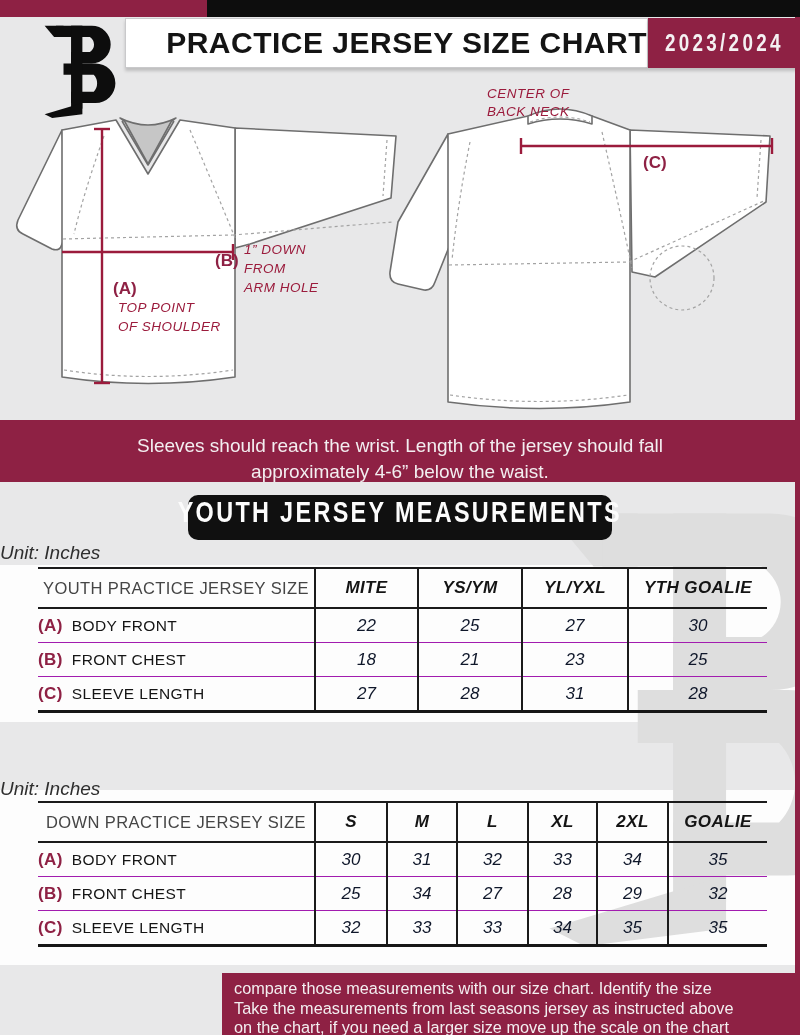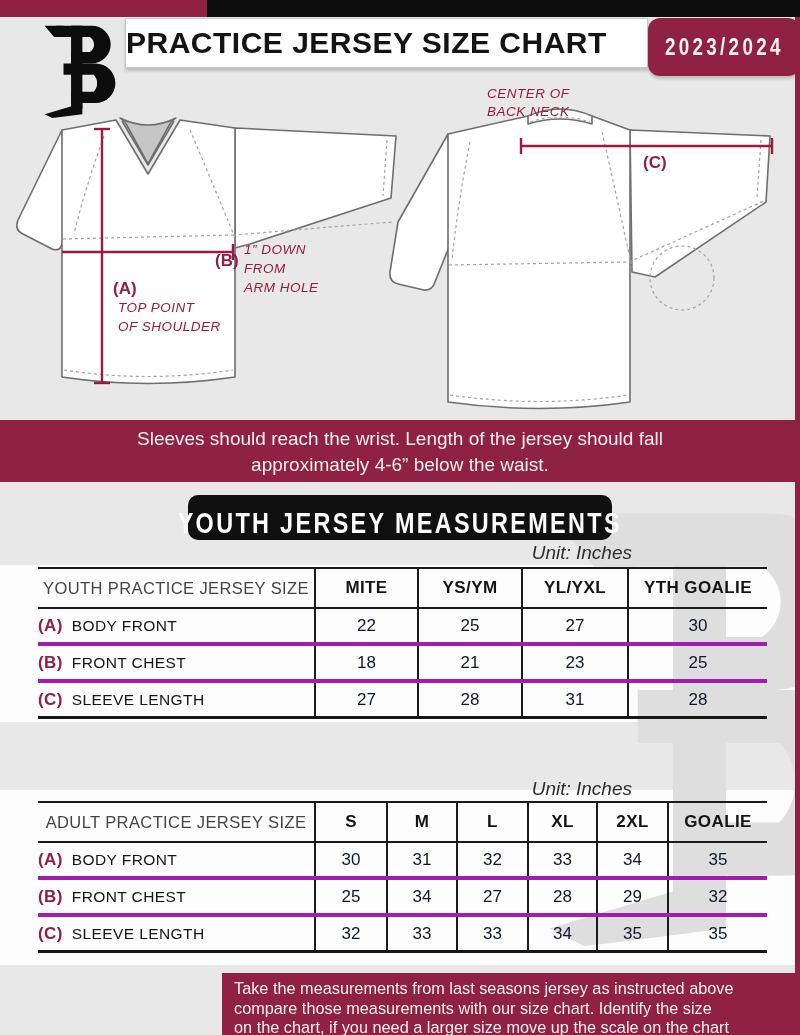--- a/index.html
+++ b/index.html
@@ -7,63 +7,63 @@
   .page{position:relative;width:800px;height:1035px;margin:0 auto;background:#E8E8E9;overflow:hidden;}
 
   
   .topbar{position:absolute;left:0;top:0;width:800px;height:17px;}
   .topbar-maroon{position:absolute;left:0;top:0;width:207px;height:17px;background:#8E2144;}
   .topbar-black{position:absolute;left:207px;top:0;right:0;height:17px;background:#0d0d0d;}
 
   .header-band{position:absolute;left:0;top:17px;width:800px;height:55px;background:#E8E8E9;}
   .title-box{position:absolute;left:125px;top:1px;width:523px;height:50px;background:#fff;
     border:1px solid #c9c9cb;box-shadow:0 3px 3px rgba(0,0,0,.18);box-sizing:border-box;
-    display:flex;align-items:center;justify-content:flex-start;}
+    display:flex;align-items:center;justify-content:flex-end;}
   .title-box span{font-size:30px;font-weight:700;color:#141414;letter-spacing:.5px;}
-  .year-box{position:absolute;left:648px;top:1px;width:152px;height:58px;background:#8E2144;
-    display:flex;align-items:center;justify-content:center;box-shadow:0 3px 3px rgba(0,0,0,.18);border-radius:12px;}
+  .year-box{position:absolute;left:648px;top:1px;width:152px;height:50px;background:#8E2144;
+    display:flex;align-items:center;justify-content:center;box-shadow:0 3px 3px rgba(0,0,0,.18);}
   .year-box span{display:inline-block;font-size:23px;font-weight:700;color:#f4f1f2;
     letter-spacing:4px;transform:scaleX(.82);}
 
   .logo-header{position:absolute;left:26px;top:20px;width:92px;height:100px;color:#0d0d0d;z-index:6;}
 
   
   .diagram{position:absolute;left:0;top:72px;width:800px;height:348px;}
 
   
   .notice{position:absolute;left:0;top:420px;width:800px;height:62px;background:#8E2144;
     color:#f3eef0;text-align:center;font-size:19px;line-height:26px;}
-  .notice .inner{padding-top:6px;text-align:center;}
+  .notice .inner{padding-top:13px;text-align:center;}
 
   
   .lower{position:absolute;left:0;top:482px;width:800px;height:491px;background:#E8E8E9;}
   .white-band{position:absolute;left:0;width:800px;background:#fdfdfd;z-index:0;}
   .band-youth{top:83px;height:157px;}
   .band-adult{top:308px;height:175px;}
   .watermark{position:absolute;left:540px;top:5px;width:275px;height:468px;color:#dedede;z-index:1;}
 
   .pill{position:absolute;left:50%;transform:translateX(-50%);width:424px;height:45px;
-    background:#101010;border-radius:10px;display:flex;align-items:flex-end;justify-content:center;z-index:2;}
+    background:#101010;border-radius:10px;display:flex;align-items:flex-start;justify-content:center;z-index:2;}
   .pill span{display:inline-block;font-size:30px;font-weight:700;color:#fcfcfc;
     letter-spacing:3px;transform:scaleX(.78);white-space:nowrap;}
   .pill-youth{top:13px;}
   .pill-adult{top:248px;}
-  .unit{position:absolute;left:0;width:632px;text-align:right;font-style:italic;
+  .unit{position:absolute;left:0;width:632px;text-align:left;font-style:italic;
     font-size:19px;color:#2e2e2e;z-index:2;}
   .unit-youth{top:60px;}
   .unit-adult{top:296px;}
 
   table.size{position:absolute;left:38px;border-collapse:collapse;table-layout:fixed;width:729px;z-index:2;background:transparent;}
   .table-youth{top:85px;}
   .table-adult{top:319px;}
   table.size th, table.size td{padding:0;margin:0;}
   table.size thead th{border-top:2px solid #1b1b1b;border-bottom:2px solid #1b1b1b;height:38px;}
-  table.size tbody td{border-bottom:4px solid #a21caf;height:33px;}
+  table.size tbody td{border-bottom:1px solid #a21caf;height:33px;}
   table.size tbody tr:last-child td{border-bottom:3px solid #161616;}
-  table.size th + th, table.size td + td{border-left:2px solid #1b1b1b;}
+  table.size th + th, table.size td + td{border-left:2px solid #1b1b1b;font-style:italic;}
   th.colhead-first{font-weight:400;font-size:16.5px;color:#454545;letter-spacing:.4px;text-align:center;}
   th.colhead{font-weight:700;font-size:17px;color:#141414;letter-spacing:.4px;text-align:center;}
   td.rowlabel{text-align:left;padding-left:18px;font-size:15.5px;color:#151515;letter-spacing:.4px;}
   td.rowlabel .key{font-weight:700;font-size:17px;color:#8E2144;margin-right:9px;}
   td.val{text-align:center;font-size:17px;color:#0f172a;}
 
   
   .right-edge{position:absolute;right:0;top:17px;width:5px;height:956px;background:#8E2144;z-index:40;}
 
   
@@ -261,21 +261,21 @@
           <col style="width:277px">
           <col style="width:72px">
           <col style="width:70px">
           <col style="width:71px">
           <col style="width:69px">
           <col style="width:71px">
           <col style="width:99px">
         </colgroup>
       <thead>
         <tr>
-          <th class="colhead-first">ADULT PRACTICE JERSEY SIZE</th>
+          <th class="colhead-first">DOWN PRACTICE JERSEY SIZE</th>
           <th class="colhead">S</th>
           <th class="colhead">M</th>
           <th class="colhead">L</th>
           <th class="colhead">XL</th>
           <th class="colhead">2XL</th>
           <th class="colhead">GOALIE</th>
         </tr>
       </thead>
       <tbody>
         <tr>
@@ -306,19 +306,19 @@
           <td class="val">35</td>
         </tr>
       </tbody>
     </table>
   </div>
 
   <div class="right-edge"></div>
 
   <div class="footer">
     <div class="footer-maroon">
+      <div>compare those measurements  with our size chart. Identify the size</div>
       <div>Take the measurements from last seasons jersey as instructed above</div>
-      <div>compare those measurements  with our size chart. Identify the size</div>
       <div>on the chart, if you need a larger size move up the scale on the chart</div>
     </div>
   </div>
 
 </div>
 
 </body></html>

